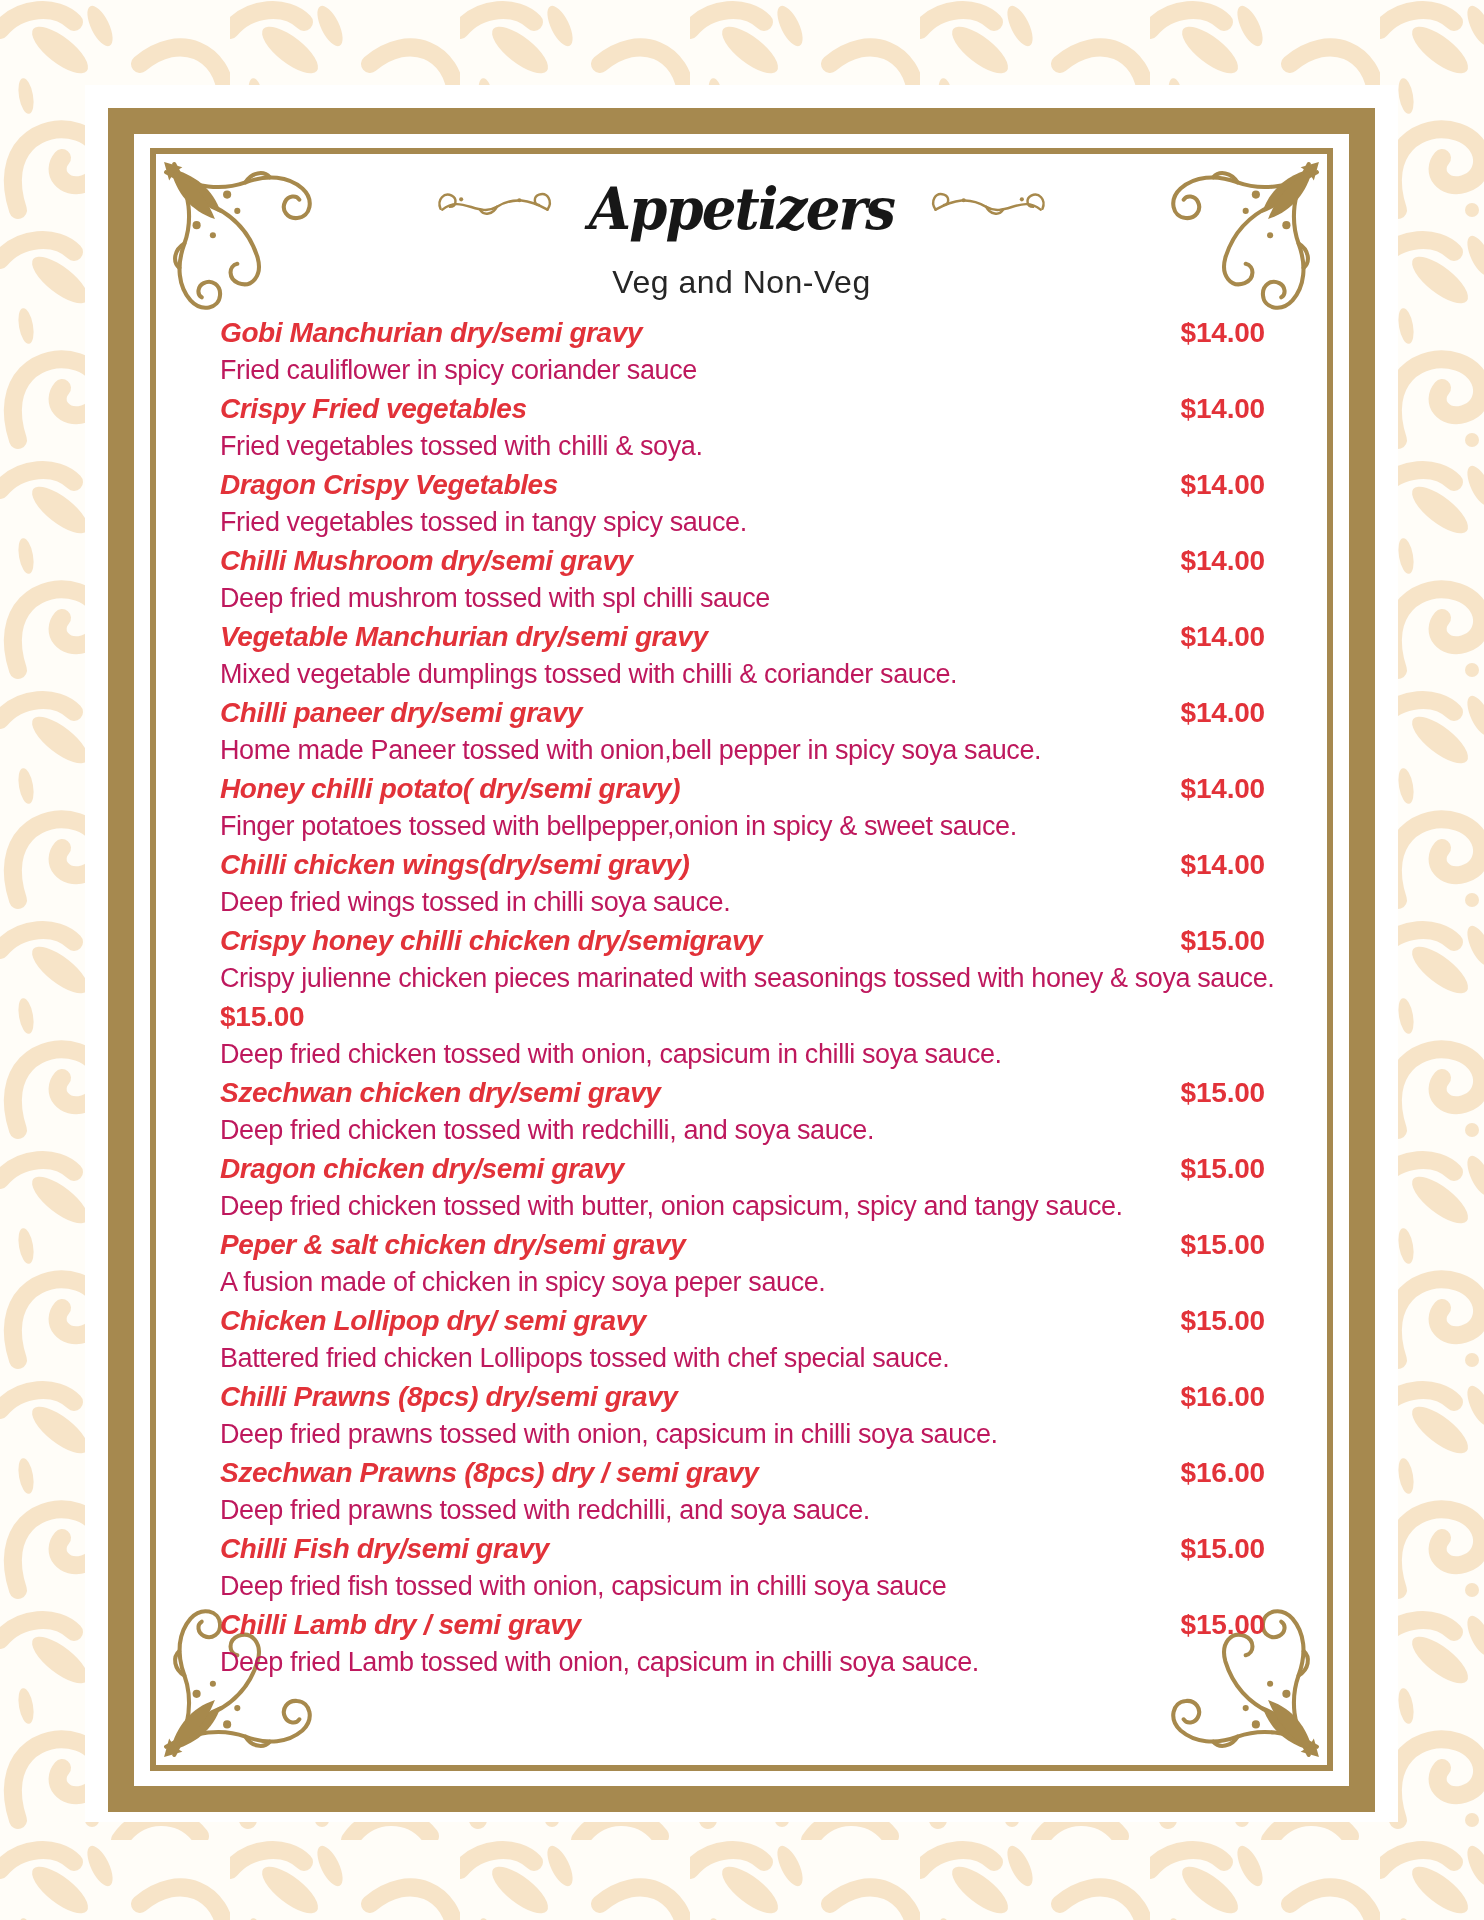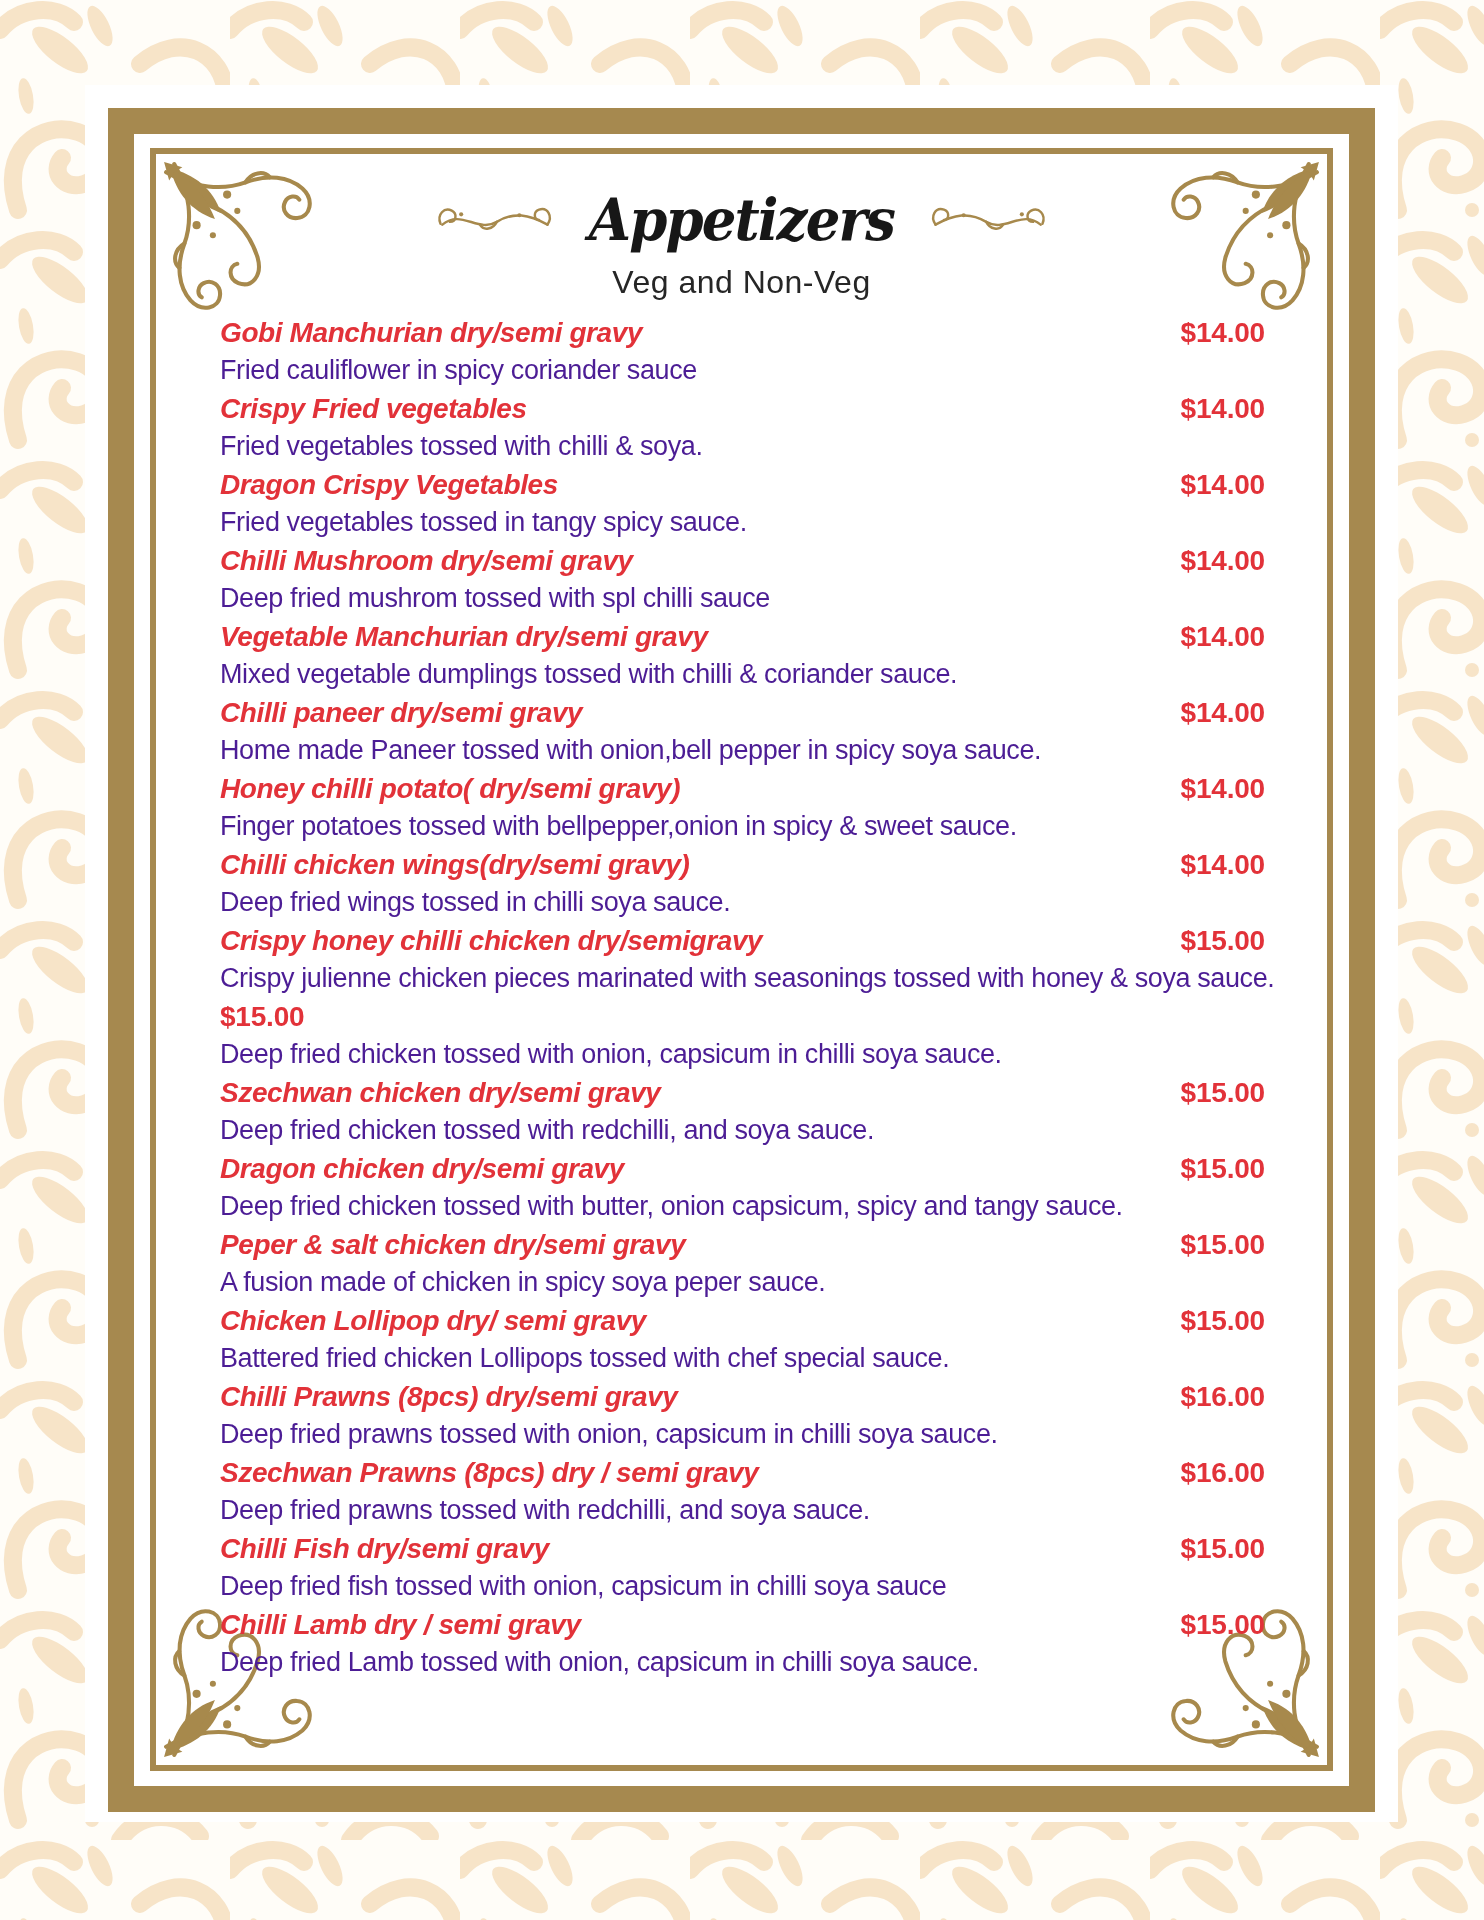--- a/index.html
+++ b/index.html
@@ -40,21 +40,21 @@
   .corner {
     position: absolute; width: 178px; height: 178px; pointer-events: none;
   }
   .corner.tl { left: 4px;  top: 4px; }
   .corner.tr { right: 4px; top: 4px;  transform: scaleX(-1); }
   .corner.bl { left: 4px;  bottom: 4px; transform: scaleY(-1); }
   .corner.br { right: 4px; bottom: 4px; transform: scale(-1,-1); }
 
   .header { margin-top: 26px; text-align: center; }
   .title-row {
-    display: flex; align-items: center; justify-content: center; gap: 24px;
+    display: flex; align-items: flex-start; justify-content: center; gap: 24px;
     height: 80px;
   }
   .page-title {
     margin: 0;
     font-family: "DejaVu Serif", serif;
     font-style: italic;
     font-weight: 700;
     font-size: 58px;
     letter-spacing: -2px;
     color: #171717;
@@ -85,21 +85,21 @@
     font-weight: 700; font-size: 28px; color: #e23239;
     letter-spacing: -0.4px;
     font-style: italic;
   }
   .item-price {
     font-weight: 700; font-size: 28px; color: #e23239;
     letter-spacing: -0.2px;
   }
   .item-price.shift-right { margin-right: -10px; }
   .item-desc {
-    font-size: 27px; color: #4c1d95;
+    font-size: 27px; color: #be185d;
     height: 37px; line-height: 36px;
     letter-spacing: -0.4px;
     white-space: nowrap;
   }
 </style>
 </head>
 <body>
 
 <svg class="bg-pattern" width="1484" height="1920" xmlns="http://www.w3.org/2000/svg">
   <defs>

